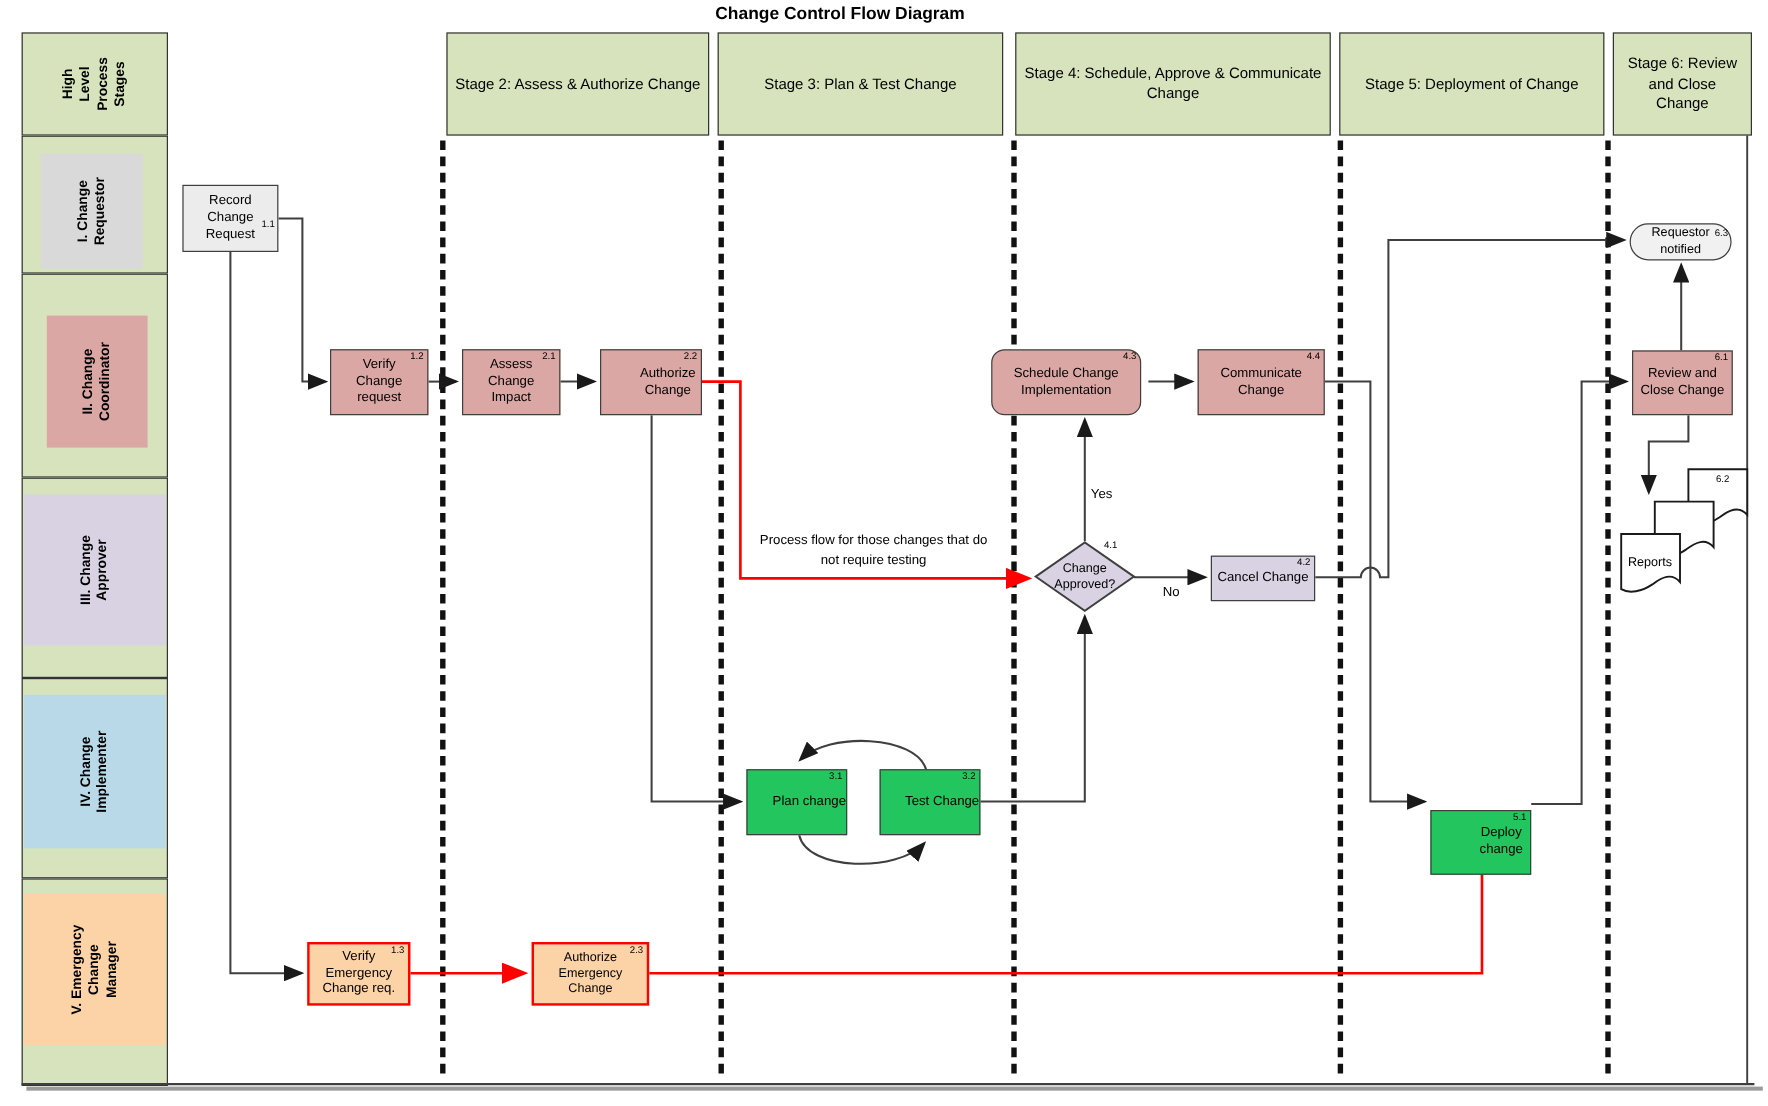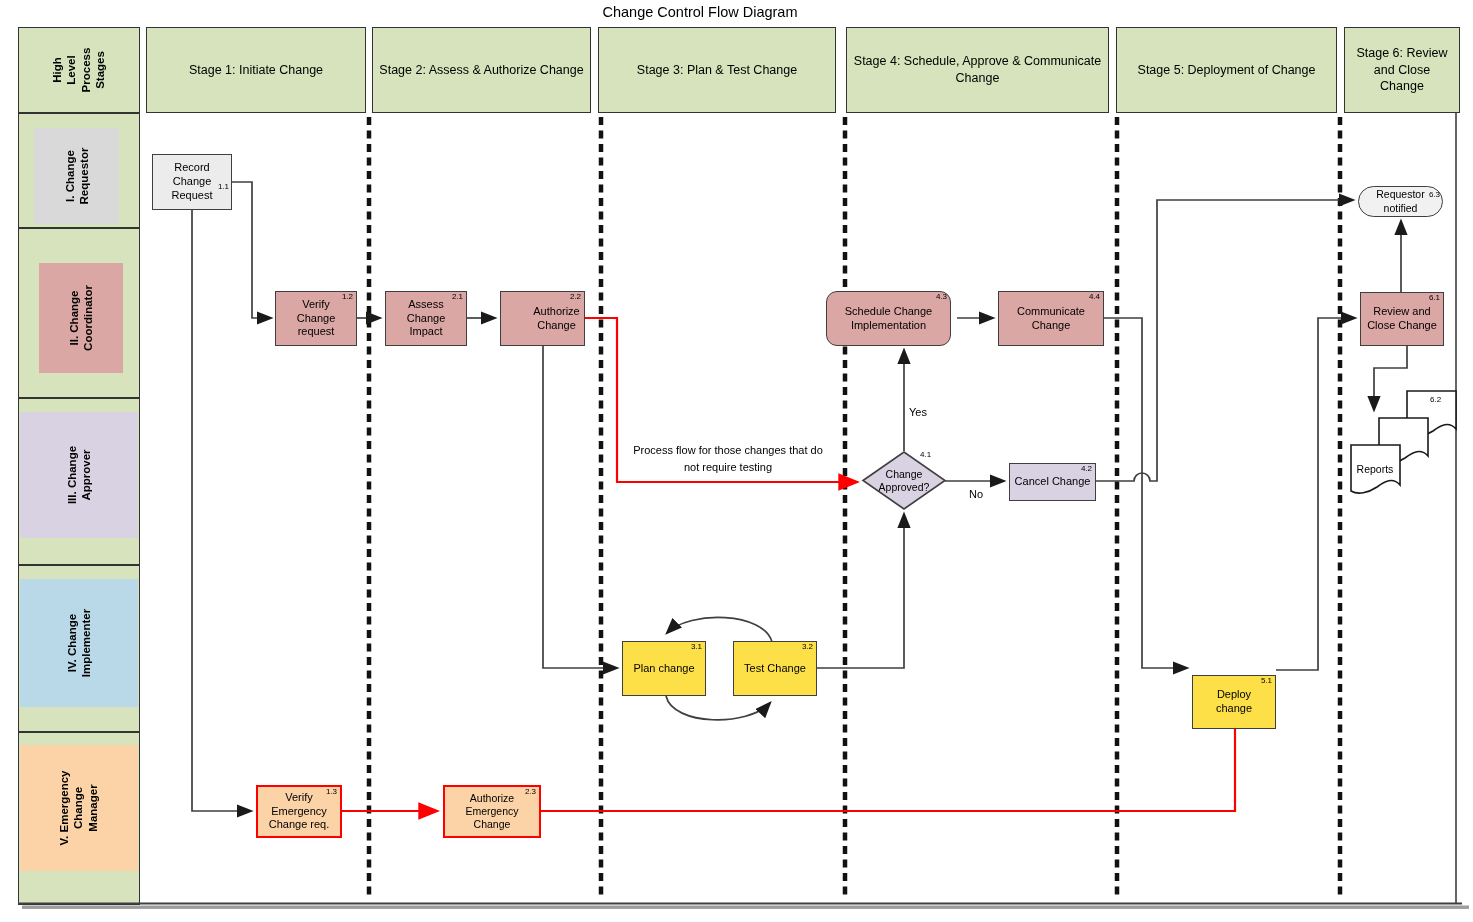--- a/index.html
+++ b/index.html
@@ -1,52 +1,51 @@
 <!DOCTYPE html>
 <html><head>
 <meta charset="utf-8">
 <style>
   html,body{margin:0;padding:0;background:#ffffff;}
   #canvas{position:relative;width:1473px;height:922px;background:#ffffff;
           font-family:"Liberation Sans",sans-serif;color:#000;overflow:hidden;}
   .title{position:absolute;left:0;top:4px;width:1400px;text-align:center;
-         font-size:14.5px;font-weight:normal;}
+         font-size:14.5px;font-weight:bold;}
   .hcell{position:absolute;top:27px;height:86px;background:#d6e3bc;border:1.6px solid #333;
          box-sizing:border-box;display:flex;align-items:center;justify-content:center;
          text-align:center;font-size:12.5px;line-height:1.35;padding:2px 6px;}
   .lane{position:absolute;left:18px;width:122px;background:#d6e3bc;border:1.6px solid #333;
         box-sizing:border-box;}
   .lanebox{position:absolute;box-sizing:border-box;}
   .rot{position:absolute;left:50%;top:50%;transform:translate(-50%,-50%) rotate(-90deg);
        text-align:center;font-weight:bold;font-size:11.5px;line-height:1.25;}
   .node{position:absolute;box-sizing:border-box;border:1.6px solid #3f3f3f;
         display:flex;align-items:center;justify-content:center;text-align:center;
         font-size:11px;line-height:1.25;}
   .gray{background:#ececec;} .pink{background:#dba7a4;} .lav{background:#d8d2e2;}
-  .blue{background:#fde047;} .peach{background:#fcd2a7;}
+  .blue{background:#22c55e;justify-content:flex-end;} .peach{background:#fcd2a7;}
   .redb{border:2px solid #fe0000;}
   .num{position:absolute;top:1px;right:3px;font-size:8px;line-height:1;}
   .numabove{position:absolute;top:-12px;right:2px;font-size:8px;line-height:1;margin-top:40px;}
   .stadium{border-radius:16px;background:#f1f1f1;font-size:10.5px;}
   .freetext{position:absolute;font-size:11px;line-height:1.55;}
   svg{position:absolute;left:0;top:0;}
   .overlay{position:absolute;box-sizing:border-box;display:flex;align-items:center;
            justify-content:center;text-align:center;background:transparent;border:none;}
 </style>
 </head>
 <body>
 
 <div id="canvas">
 
   <div class="title">Change Control Flow Diagram</div>
 
   <div class="hcell" style="left:18px;width:122px;">
     <span class="rot" style="width:52px;">High Level Process Stages</span>
   </div>
-  <div class="hcell" style="left:146px;width:220px;">Stage 1: Initiate Change</div>
   <div class="hcell" style="left:372px;width:219px;">Stage 2: Assess &amp; Authorize Change</div>
   <div class="hcell" style="left:598px;width:238px;">Stage 3: Plan &amp; Test Change</div>
   <div class="hcell" style="left:846px;width:263px;">Stage 4: Schedule, Approve &amp; Communicate Change</div>
   <div class="hcell" style="left:1116px;width:221px;">Stage 5: Deployment of Change</div>
   <div class="hcell" style="left:1344px;width:116px;">Stage 6: Review and Close Change</div>
 
   <div class="lane" style="top:113px;height:115px;">
     <div class="lanebox" style="left:15px;top:14px;width:85px;height:96px;background:#d9d9d9;">
       <span class="rot" style="width:64px;">I. Change Requestor</span>
     </div>

